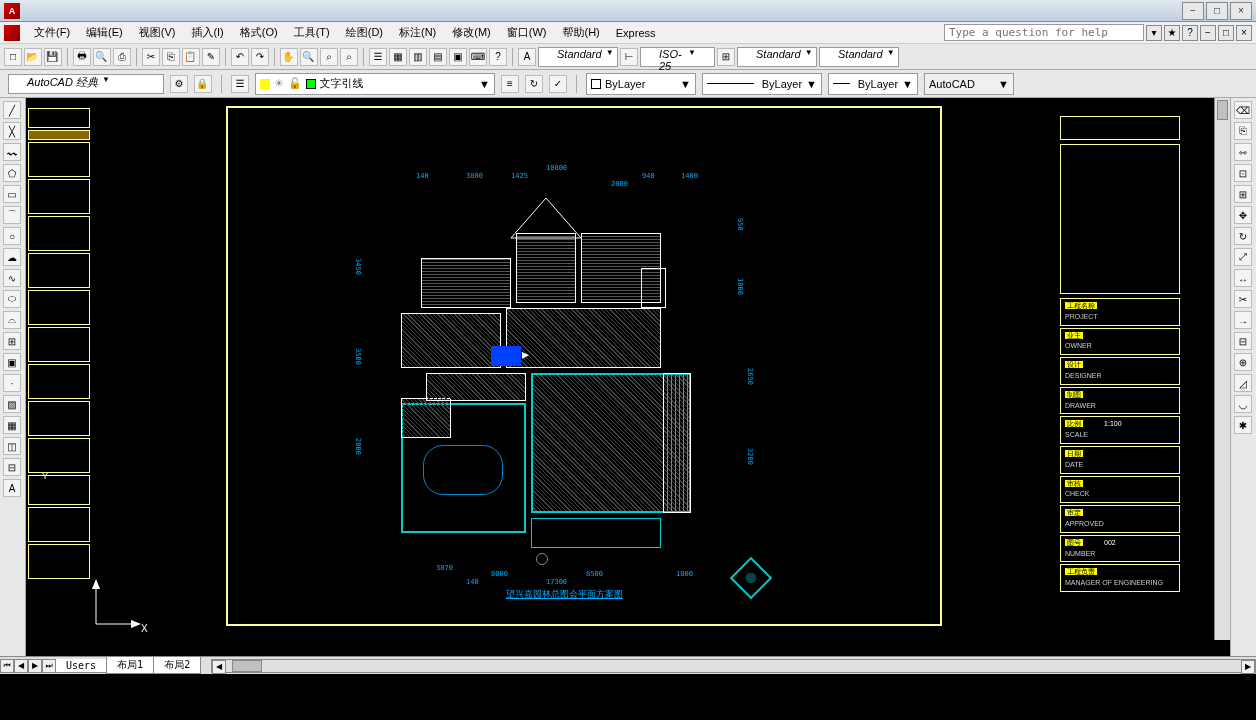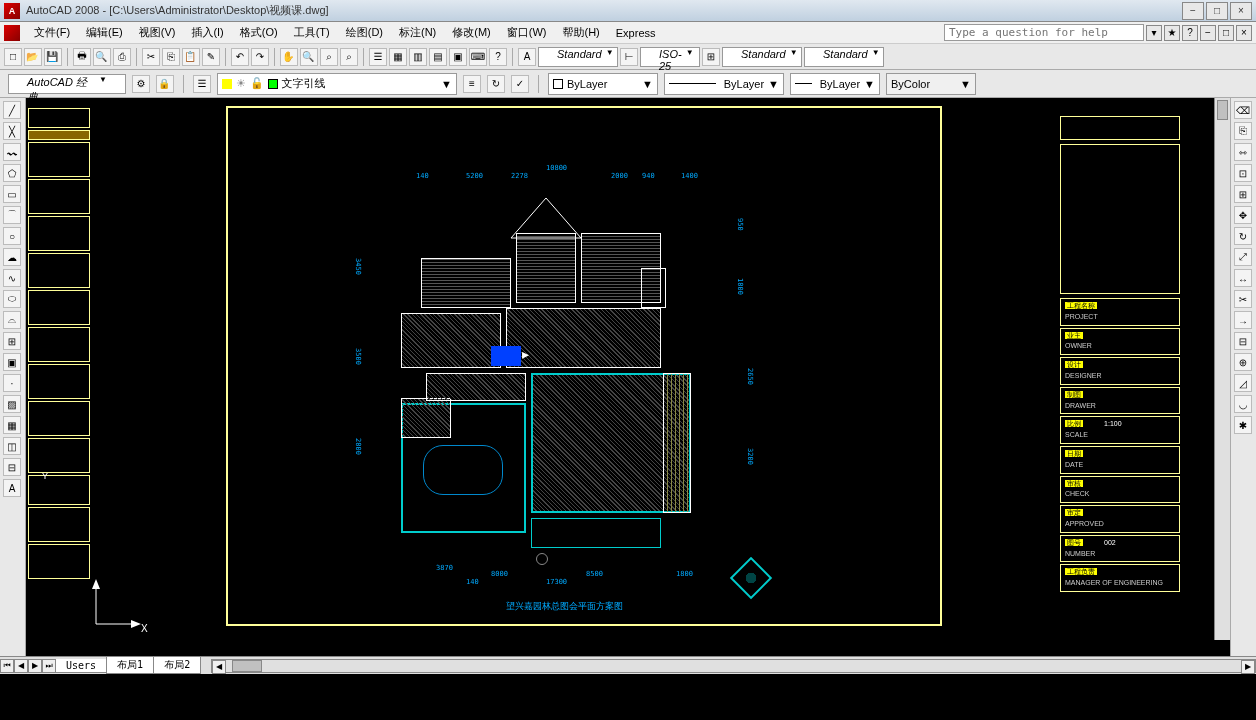--- a/index.html
+++ b/index.html
@@ -54,42 +54,41 @@
 .hatch { background: repeating-linear-gradient(45deg, transparent, transparent 2px, #444 2px, #444 3px); }
 .hatch2 { background: repeating-linear-gradient(0deg, transparent, transparent 2px, #555 2px, #555 3px); }
 .hatchy { background: repeating-linear-gradient(90deg, transparent, transparent 3px, #888844 3px, #888844 4px); }
 .cyanwall { border: 1px solid #00cccc; }
 
 .cursor-sel { position: absolute; left: 273px; top: 220px; width: 30px; height: 20px; background: #0040ff; }
 .cursor-sel:after { content: '▸'; color: #fff; position: absolute; right: -8px; top: 0; font-size: 14px; }
 
 .compass { position: absolute; right: 70px; bottom: 50px; width: 30px; height: 30px; transform: rotate(45deg); border: 2px solid #00cccc; background: radial-gradient(circle, #004444 30%, transparent 30%); }
 
-.plan-title { position: absolute; left: 280px; bottom: 35px; color: #00aaff; font-size: 9px; font-family: monospace; }
+.plan-title { position: absolute; left: 280px; bottom: 47px; color: #00aaff; font-size: 9px; text-decoration: underline; font-family: monospace; }
 
 
 .leftpanel { position: absolute; left: 2px; top: 10px; width: 62px; }
 .thumb { border: 1px solid #ffff99; height: 24px; margin-bottom: 2px; position: relative; }
 .ucs { position: absolute; left: 2px; bottom: 0; color: #fff; font-size: 10px; font-family: monospace; }
 
 .tabbar { height: 18px; background: #e0e0e0; display: flex; align-items: center; font-size: 10px; border-top: 1px solid #888; }
 .tabctrl { width: 14px; height: 14px; border: 1px solid #888; background: #f0f0f0; display: flex; align-items: center; justify-content: center; font-size: 8px; cursor: pointer; }
 .tab { padding: 1px 10px; border: 1px solid #888; background: #fff; margin-left: -1px; cursor: pointer; font-family: monospace; border-top: none; }
 .tab:first-of-type { font-weight: bold; }
 .hscroll { flex: 1; height: 14px; background: #e0e0e0; margin-left: 10px; border: 1px solid #888; position: relative; }
 .hscroll .hthumb { position: absolute; left: 20px; width: 30px; top: 0; bottom: 0; background: #c0c0c0; border: 1px solid #888; }
 
 .cmdline { height: 64px; background: #000; }
 </style>
 </head>
 <body>
 
 <div class="titlebar">
   <span class="icon">A</span>
-  <span>AutoCAD 2008 - [C:\Users\Administrator\Desktop\视频课.dwg]</span>
   <span class="spacer"></span>
   <div class="winbtn">−</div>
   <div class="winbtn">□</div>
   <div class="winbtn">×</div>
 </div>
 
 <div class="menubar">
   <span class="micon"></span>
   <span class="menuitem">文件(F)</span>
   <span class="menuitem">编辑(E)</span>
@@ -142,37 +141,37 @@
   <div class="tbtn">▣</div>
   <div class="tbtn">⌨</div>
   <div class="tbtn">?</div>
   <div class="tsep"></div>
   <div class="tbtn">A</div>
   <div class="tdrop" style="width:80px">
       <span>Standard</span>
       <span class="arrow">▼</span>
     </div>
   <div class="tbtn">⊢</div>
-  <div class="tdrop" style="width:60px">
+  <div class="tdrop" style="width:75px">
       <span>ISO-25</span>
       <span class="arrow">▼</span>
     </div>
   <div class="tbtn">⊞</div>
   <div class="tdrop" style="width:80px">
       <span>Standard</span>
       <span class="arrow">▼</span>
     </div>
   <div class="tdrop" style="width:80px">
       <span>Standard</span>
       <span class="arrow">▼</span>
     </div>
 </div>
 
 <div class="toolbar2">
-  <div class="tdrop" style="width:118px">
+  <div class="tdrop" style="width:156px">
       <span>AutoCAD 经典</span>
       <span class="arrow">▼</span>
     </div>
   <div class="tbtn">⚙</div>
   <div class="tbtn">🔒</div>
   <div class="tsep"></div>
   <div class="tbtn">☰</div>
   <div class="layerbox" style="width:240px">
     <span class="sq" style="background:#ffff00"></span>
     <span style="color:#888">☀</span>
@@ -194,21 +193,21 @@
     <span style="flex:1;border-top:1px solid #000;margin-right:4px"></span>
     <span>ByLayer</span>
       <span class="arrow">▼</span>
   </div>
   <div class="layerbox" style="width:90px">
     <span style="flex:1;border-top:1px solid #000;margin-right:4px"></span>
     <span>ByLayer</span>
       <span class="arrow">▼</span>
   </div>
   <div class="layerbox" style="width:90px;background:#f0f0f0">
-    <span>ByColor</span>
+    <span>AutoCAD</span>
       <span style="margin-left:auto" class="arrow">▼</span>
   </div>
 </div>
 
 <div class="main">
 
   <div class="lefttools">
     <div class="ltbtn">╱</div>
     <div class="ltbtn">╳</div>
     <div class="ltbtn">〰</div>
@@ -260,24 +259,24 @@
           <polygon points="55,50 45,46 45,54" fill="#fff"></polygon>
         </svg>
         <span style="position:absolute;left:55px;bottom:2px">X</span>
       </div>
 
       <div class="border-outer" style="left:200px;top:8px"></div>
 
       <div class="floorplan">
 
         <div class="dim-text" style="left:190px;top:54px">140</div>
-        <div class="dim-text" style="left:240px;top:54px">5200</div>
-        <div class="dim-text" style="left:285px;top:54px">2278</div>
+        <div class="dim-text" style="left:240px;top:54px">3800</div>
+        <div class="dim-text" style="left:285px;top:54px">1425</div>
         <div class="dim-text" style="left:320px;top:46px">10800</div>
-        <div class="dim-text" style="left:385px;top:54px">2000</div>
+        <div class="dim-text" style="left:385px;top:62px">2000</div>
         <div class="dim-text" style="left:416px;top:54px">940</div>
         <div class="dim-text" style="left:455px;top:54px">1400</div>
 
         <div class="dim-text" style="left:128px;top:140px;writing-mode:vertical-rl">3450</div>
         <div class="dim-text" style="left:128px;top:230px;writing-mode:vertical-rl">3500</div>
         <div class="dim-text" style="left:128px;top:320px;writing-mode:vertical-rl">2800</div>
 
         <div class="dim-text" style="left:510px;top:100px;writing-mode:vertical-rl">950</div>
         <div class="dim-text" style="left:510px;top:160px;writing-mode:vertical-rl">1800</div>
         <div class="dim-text" style="left:520px;top:250px;writing-mode:vertical-rl">2650</div>

